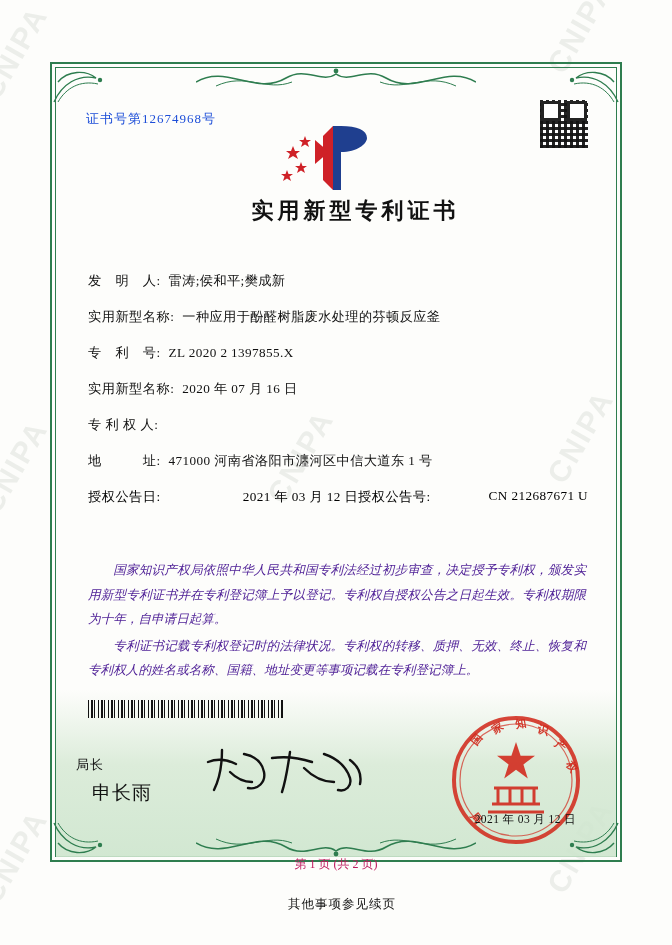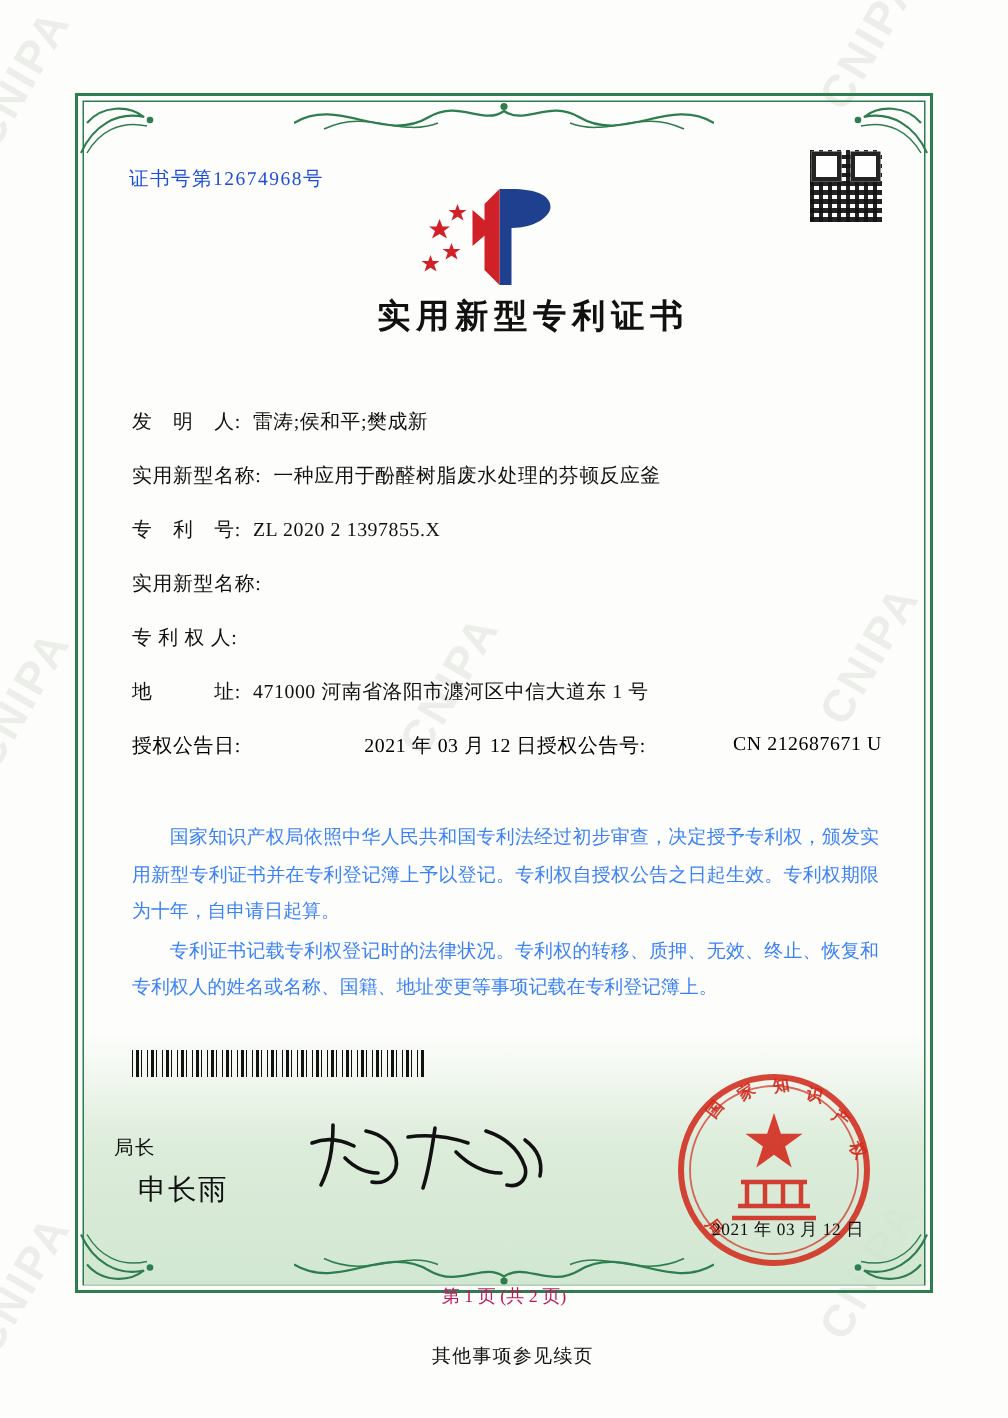--- a/index.html
+++ b/index.html
@@ -182,26 +182,27 @@
     letter-spacing: 0.4px;
   }
   .frow-split { display: flex; align-items: baseline; font-size: 13.2px; margin-bottom: 14px; text-align: right; }
   .split-left { flex: 0 0 270px; display: flex; }
   .split-right { flex: 1 1 auto; display: flex; gap: 20px; }
 
   
   .paras {
     position: absolute;
     left: 88px;
-    top: 546px;
+    top: 558px;
     width: 498px;
     font-size: 12.6px;
     line-height: 1.95;
-    color: #3b82f6;
+    color: #4c1d95;
     text-align: justify;
+    font-style: italic;
   }
   .para { text-indent: 2em; margin: 0 0 2px 0; }
 
   
   .barcode {
     position: absolute;
     left: 88px;
     top: 700px;
     width: 196px;
     height: 18px;
@@ -349,20 +350,21 @@
     <div class="frow">
       <span class="flabel">实用新型名称:</span>
       <span class="fvalue">一种应用于酚醛树脂废水处理的芬顿反应釜</span>
     </div>
     <div class="frow">
       <span class="flabel">专　利　号:</span>
       <span class="fvalue">ZL 2020 2 1397855.X</span>
     </div>
     <div class="frow">
       <span class="flabel">实用新型名称:</span>
+      <span class="fvalue">2020 年 07 月 16 日</span>
     </div>
     <div class="frow">
       <span class="flabel">专 利 权 人:</span>
     </div>
     <div class="frow">
       <span class="flabel">地　　　址:</span>
       <span class="fvalue">471000 河南省洛阳市瀍河区中信大道东 1 号</span>
     </div>
     <div class="frow-split">
       <span class="split-left">

